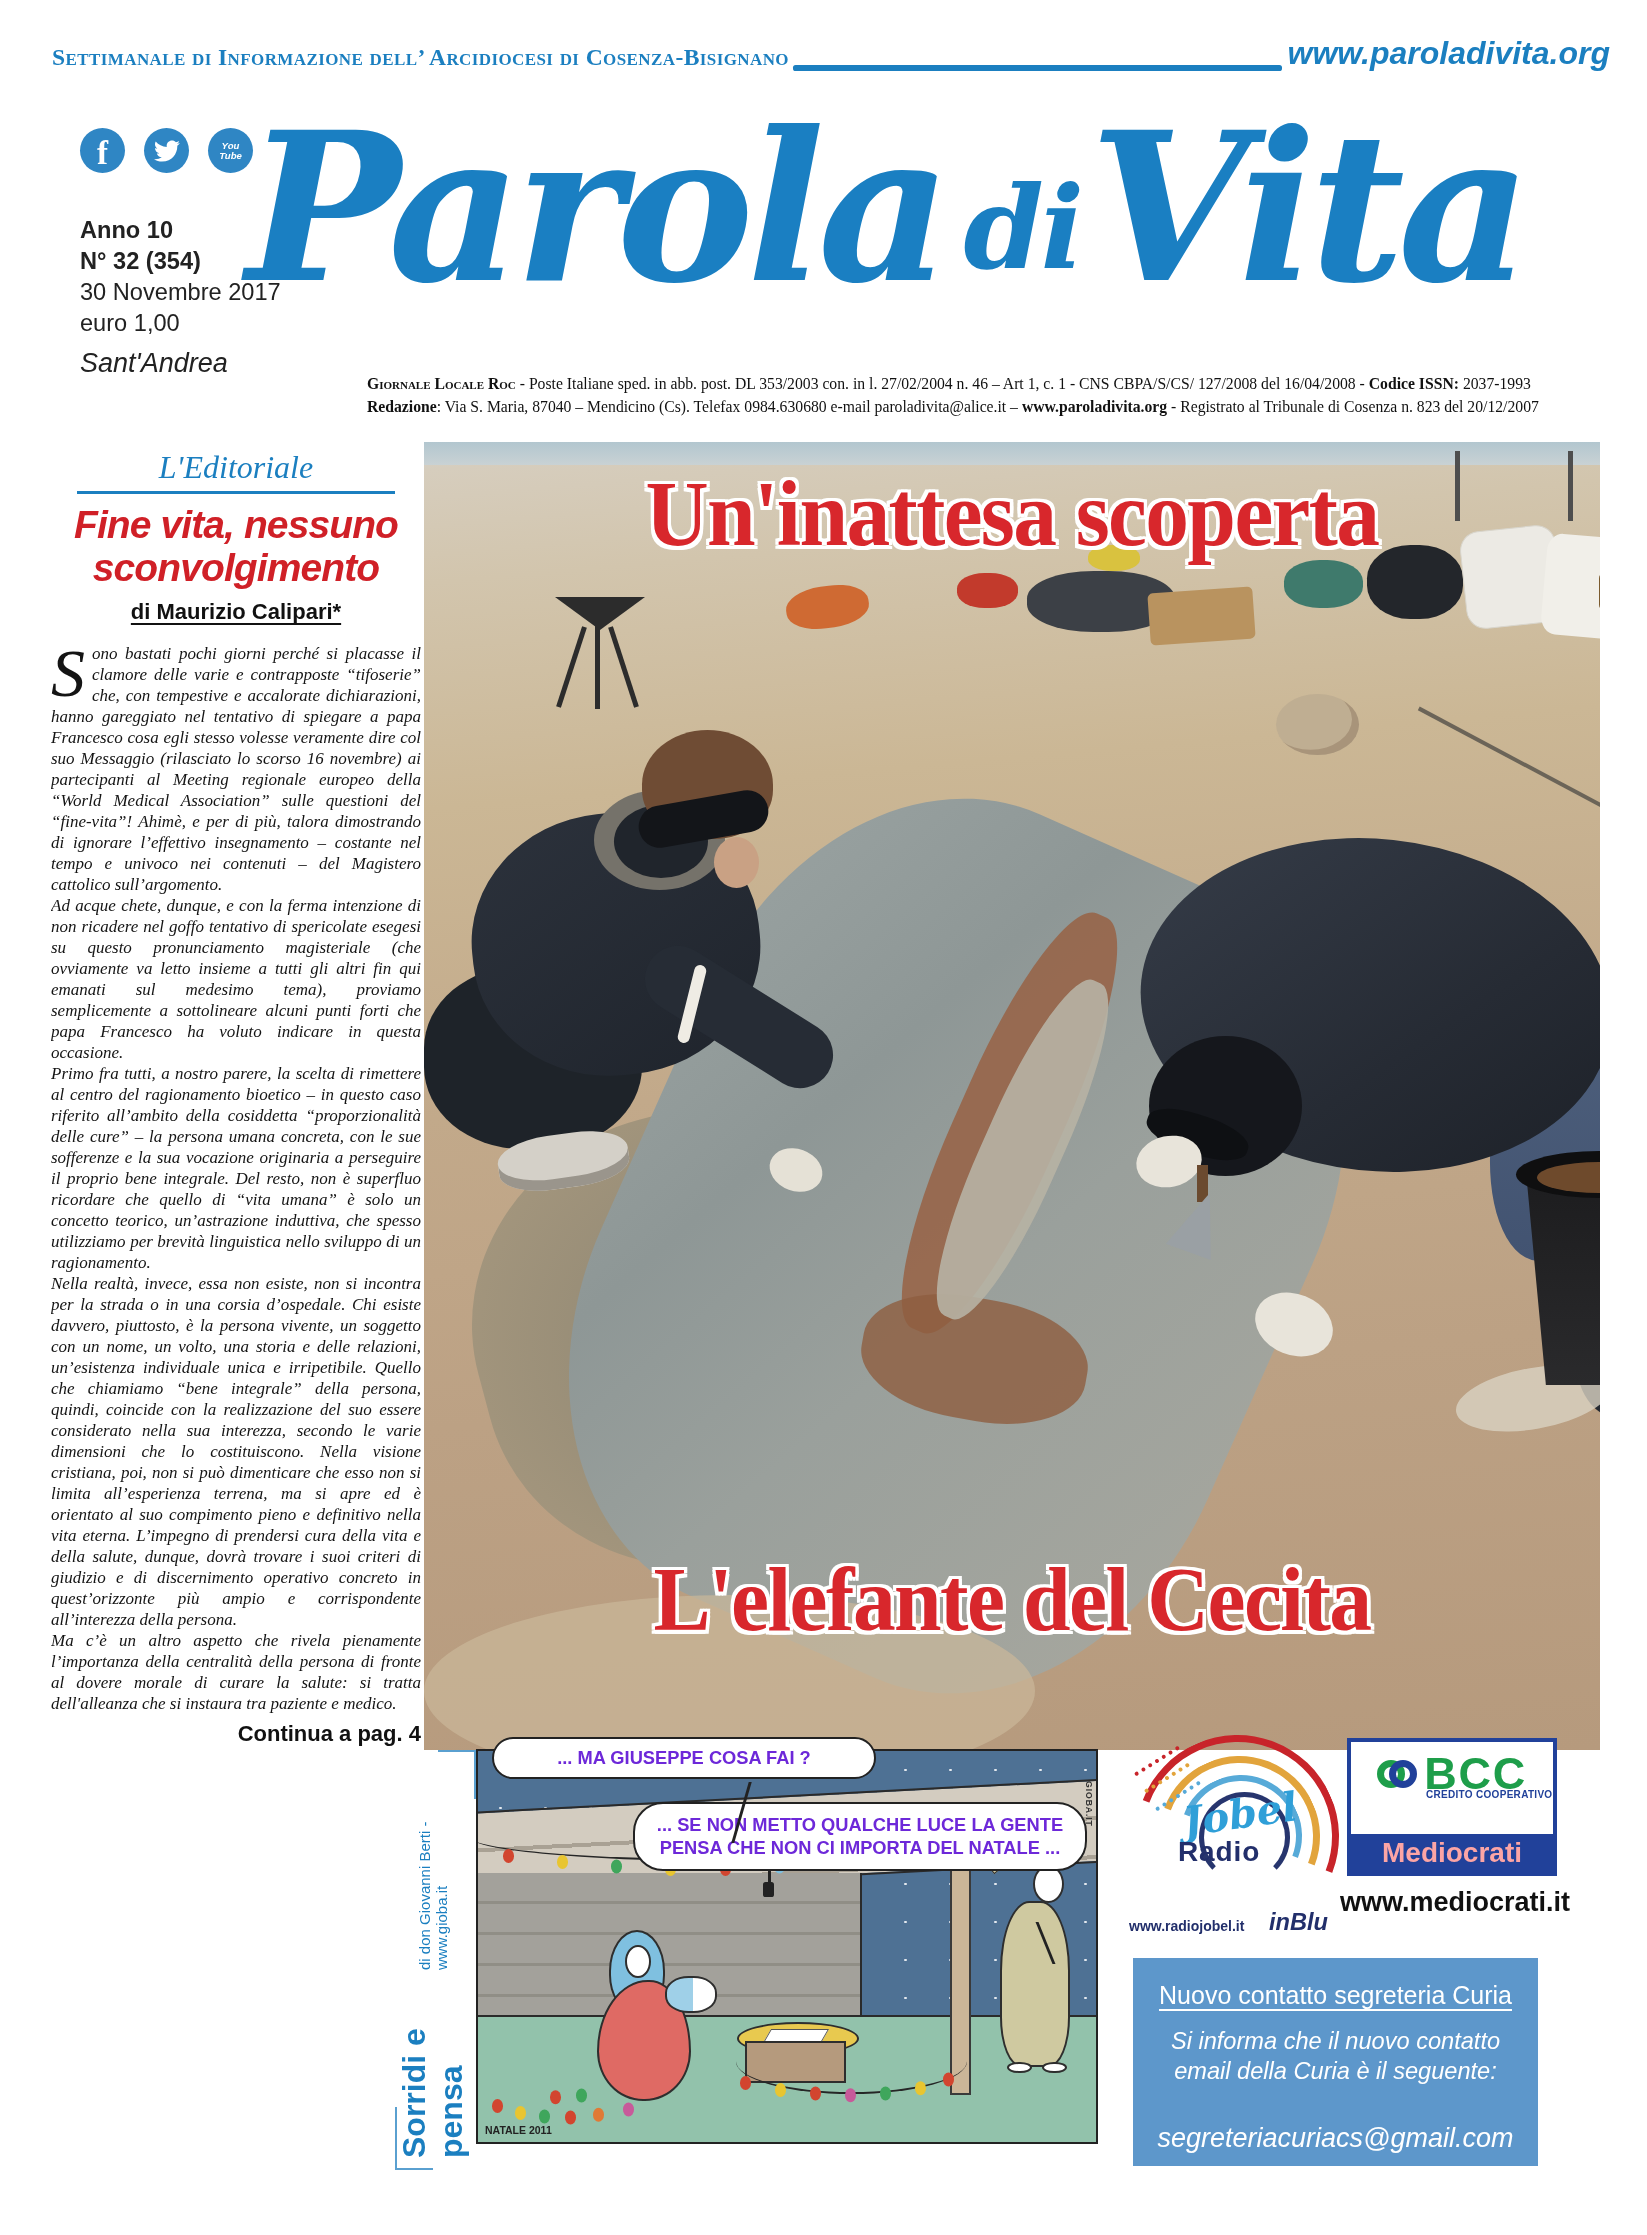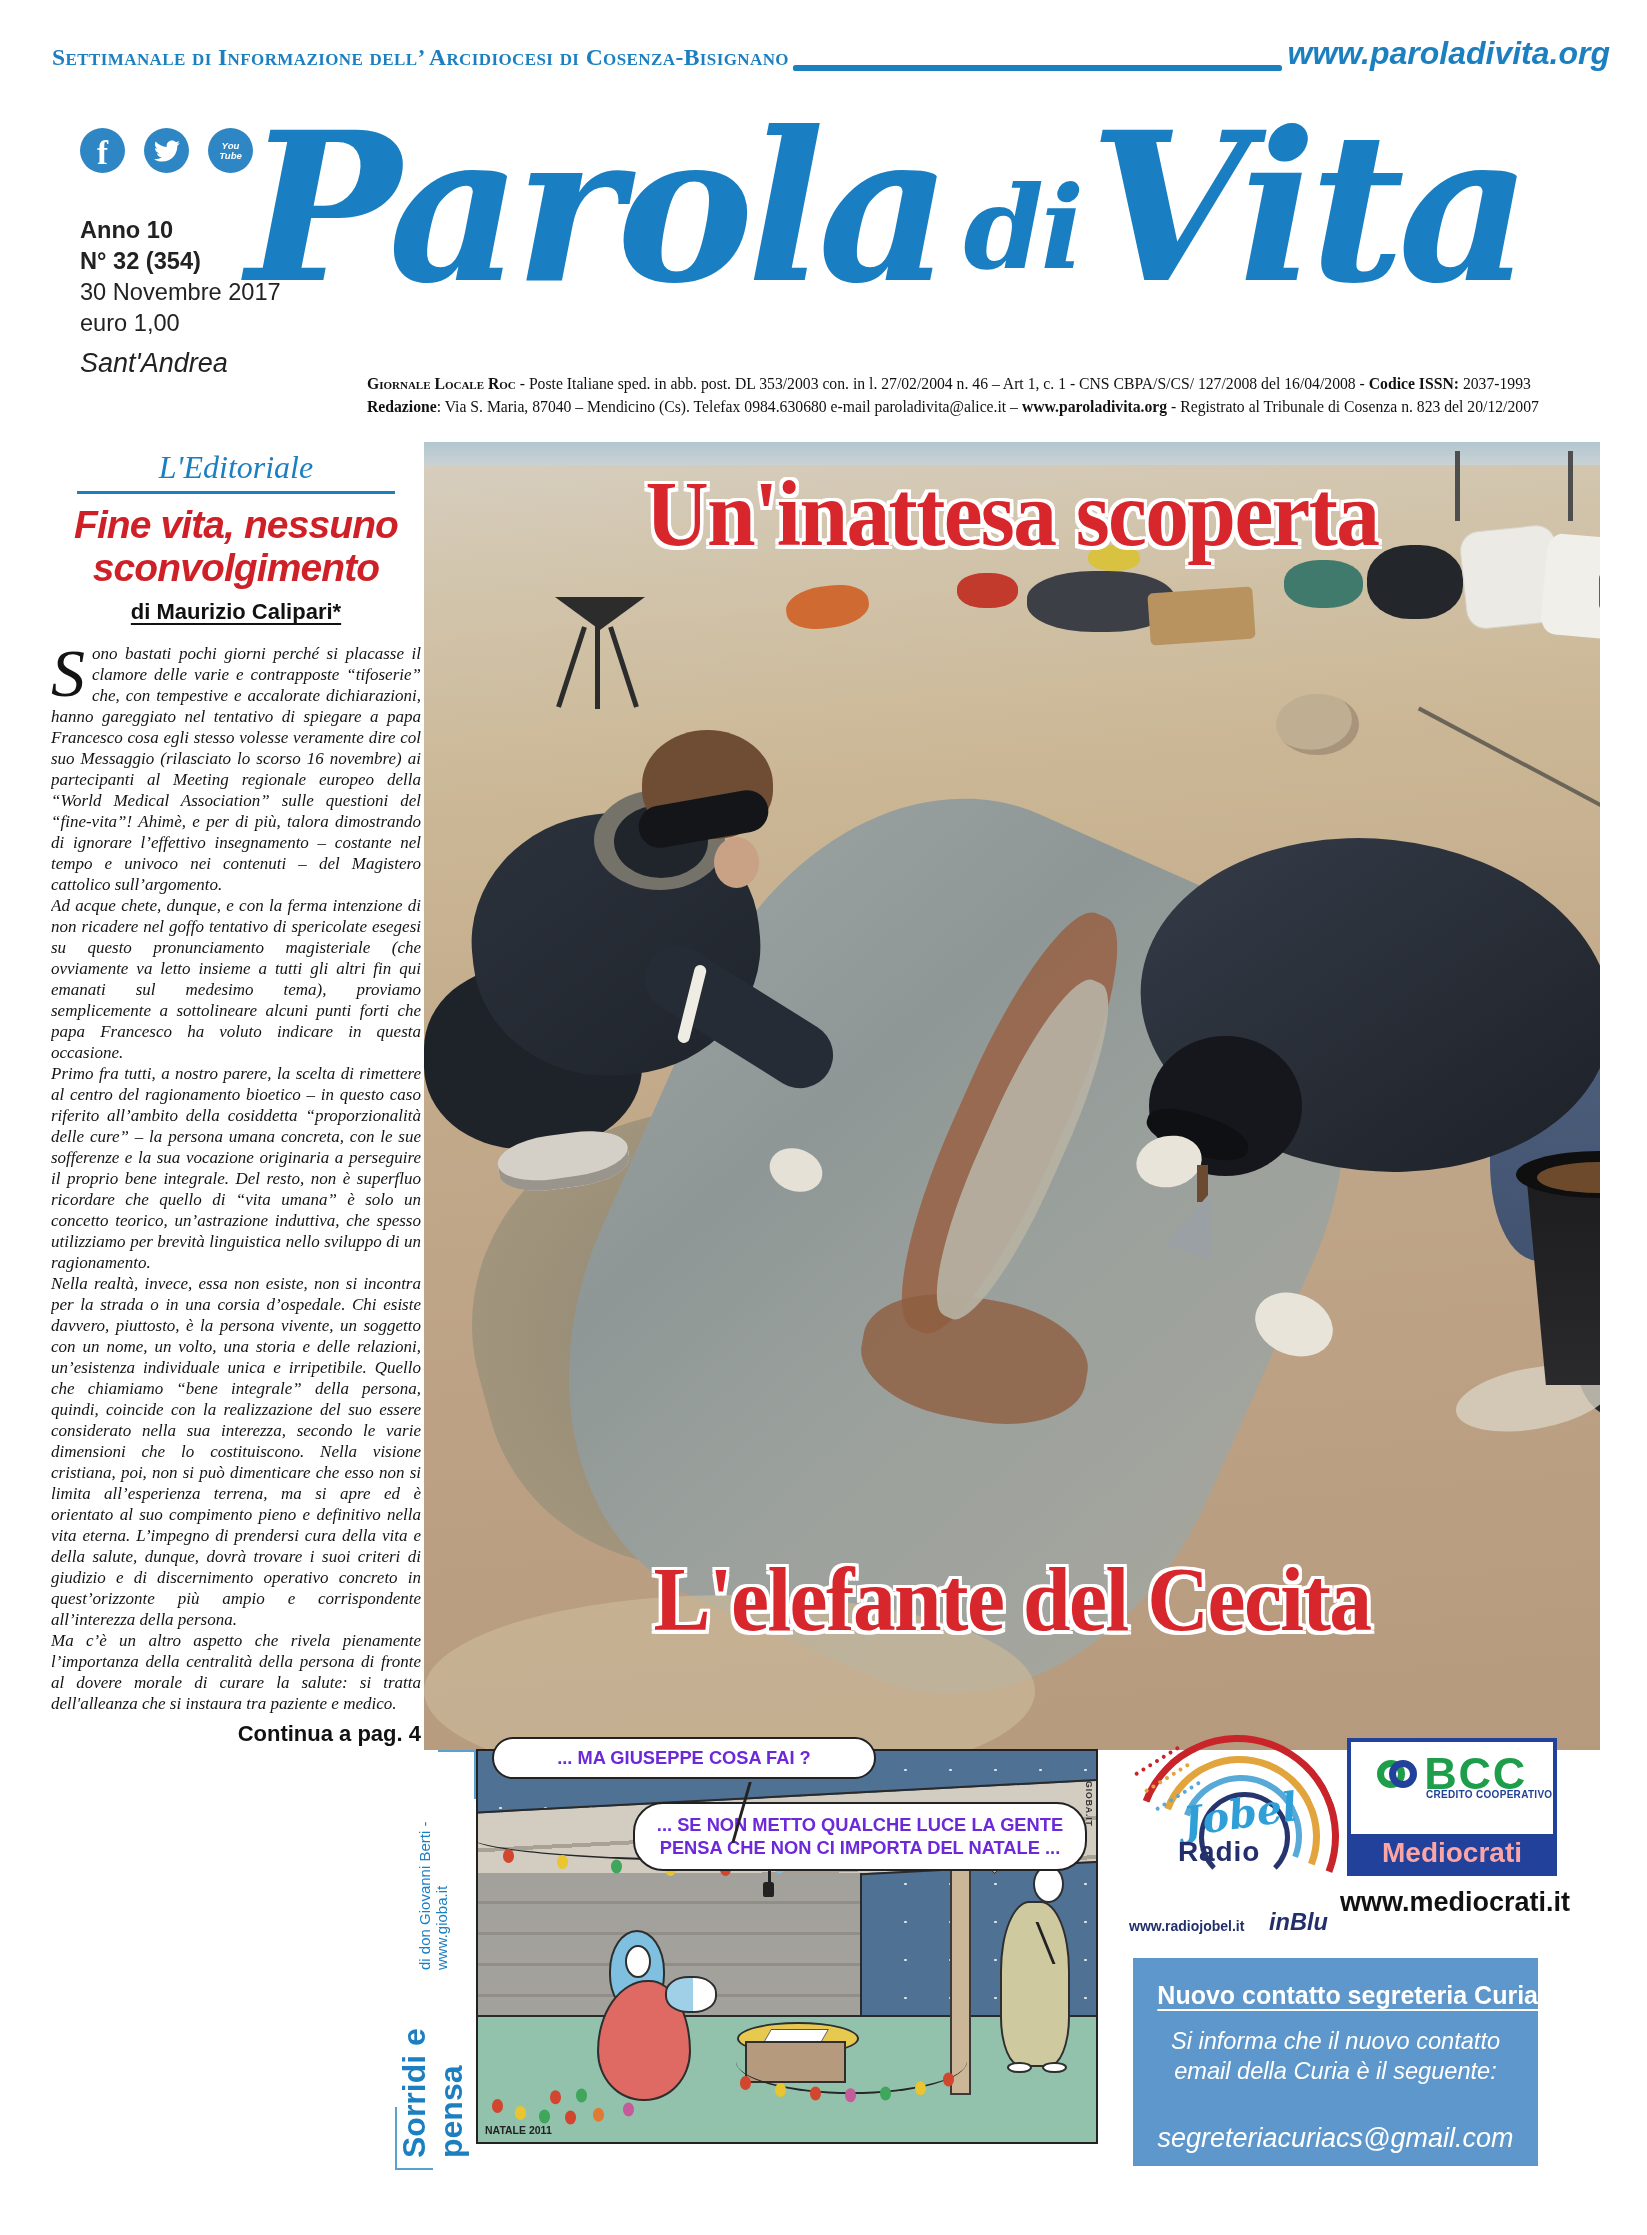--- a/index.html
+++ b/index.html
@@ -142,21 +142,21 @@
   .ring.g { border:7.9px solid #1e9e4a; }
   .ring.b { border:7.9px solid #21419a; margin-left:-15.7px; }
   .bcc-word { font-weight:bold; font-size:45px; color:#1e9e4a; letter-spacing:1.7px; margin-left:7px; line-height:35px; }
   .bcc-sub { margin:-1.7px 0 0 75px; font-weight:bold; font-size:10px; color:#21419a; letter-spacing:0.3px; }
   .bcc-bar { position:absolute; left:0; right:0; bottom:0; height:38px; background:#21419a; color:#fca5a5;
     text-align:center; font-weight:bold; font-size:28px; line-height:38px; }
   .bcc-url { position:absolute; left:1340px; top:1887px; width:224px; text-align:center; font-weight:bold; font-size:27px; color:#111; }
 
   .curia { position:absolute; left:1133px; top:1958px; width:405px; height:208px; background:#5d97cb;
     color:#fff; text-align:center; padding-top:23px; }
-  .curia-title { font-weight:bold; font-size:25px; text-decoration:underline; text-underline-offset:5.2px;text-align:right; }
+  .curia-title { font-weight:normal; font-size:25px; text-decoration:underline; text-underline-offset:5.2px; }
   .curia-line { font-style:italic; font-size:23.6px; line-height:30px; }
   .curia-line.first { margin-top:15.7px; }
   .curia-email { font-style:italic; font-size:27px; margin-top:37px; }
 </style>
 </head>
 <body>
 
 <div class="page">
 
   <div class="weekly-line">Settimanale di Informazione dell’ Arcidiocesi di Cosenza-Bisignano</div>

